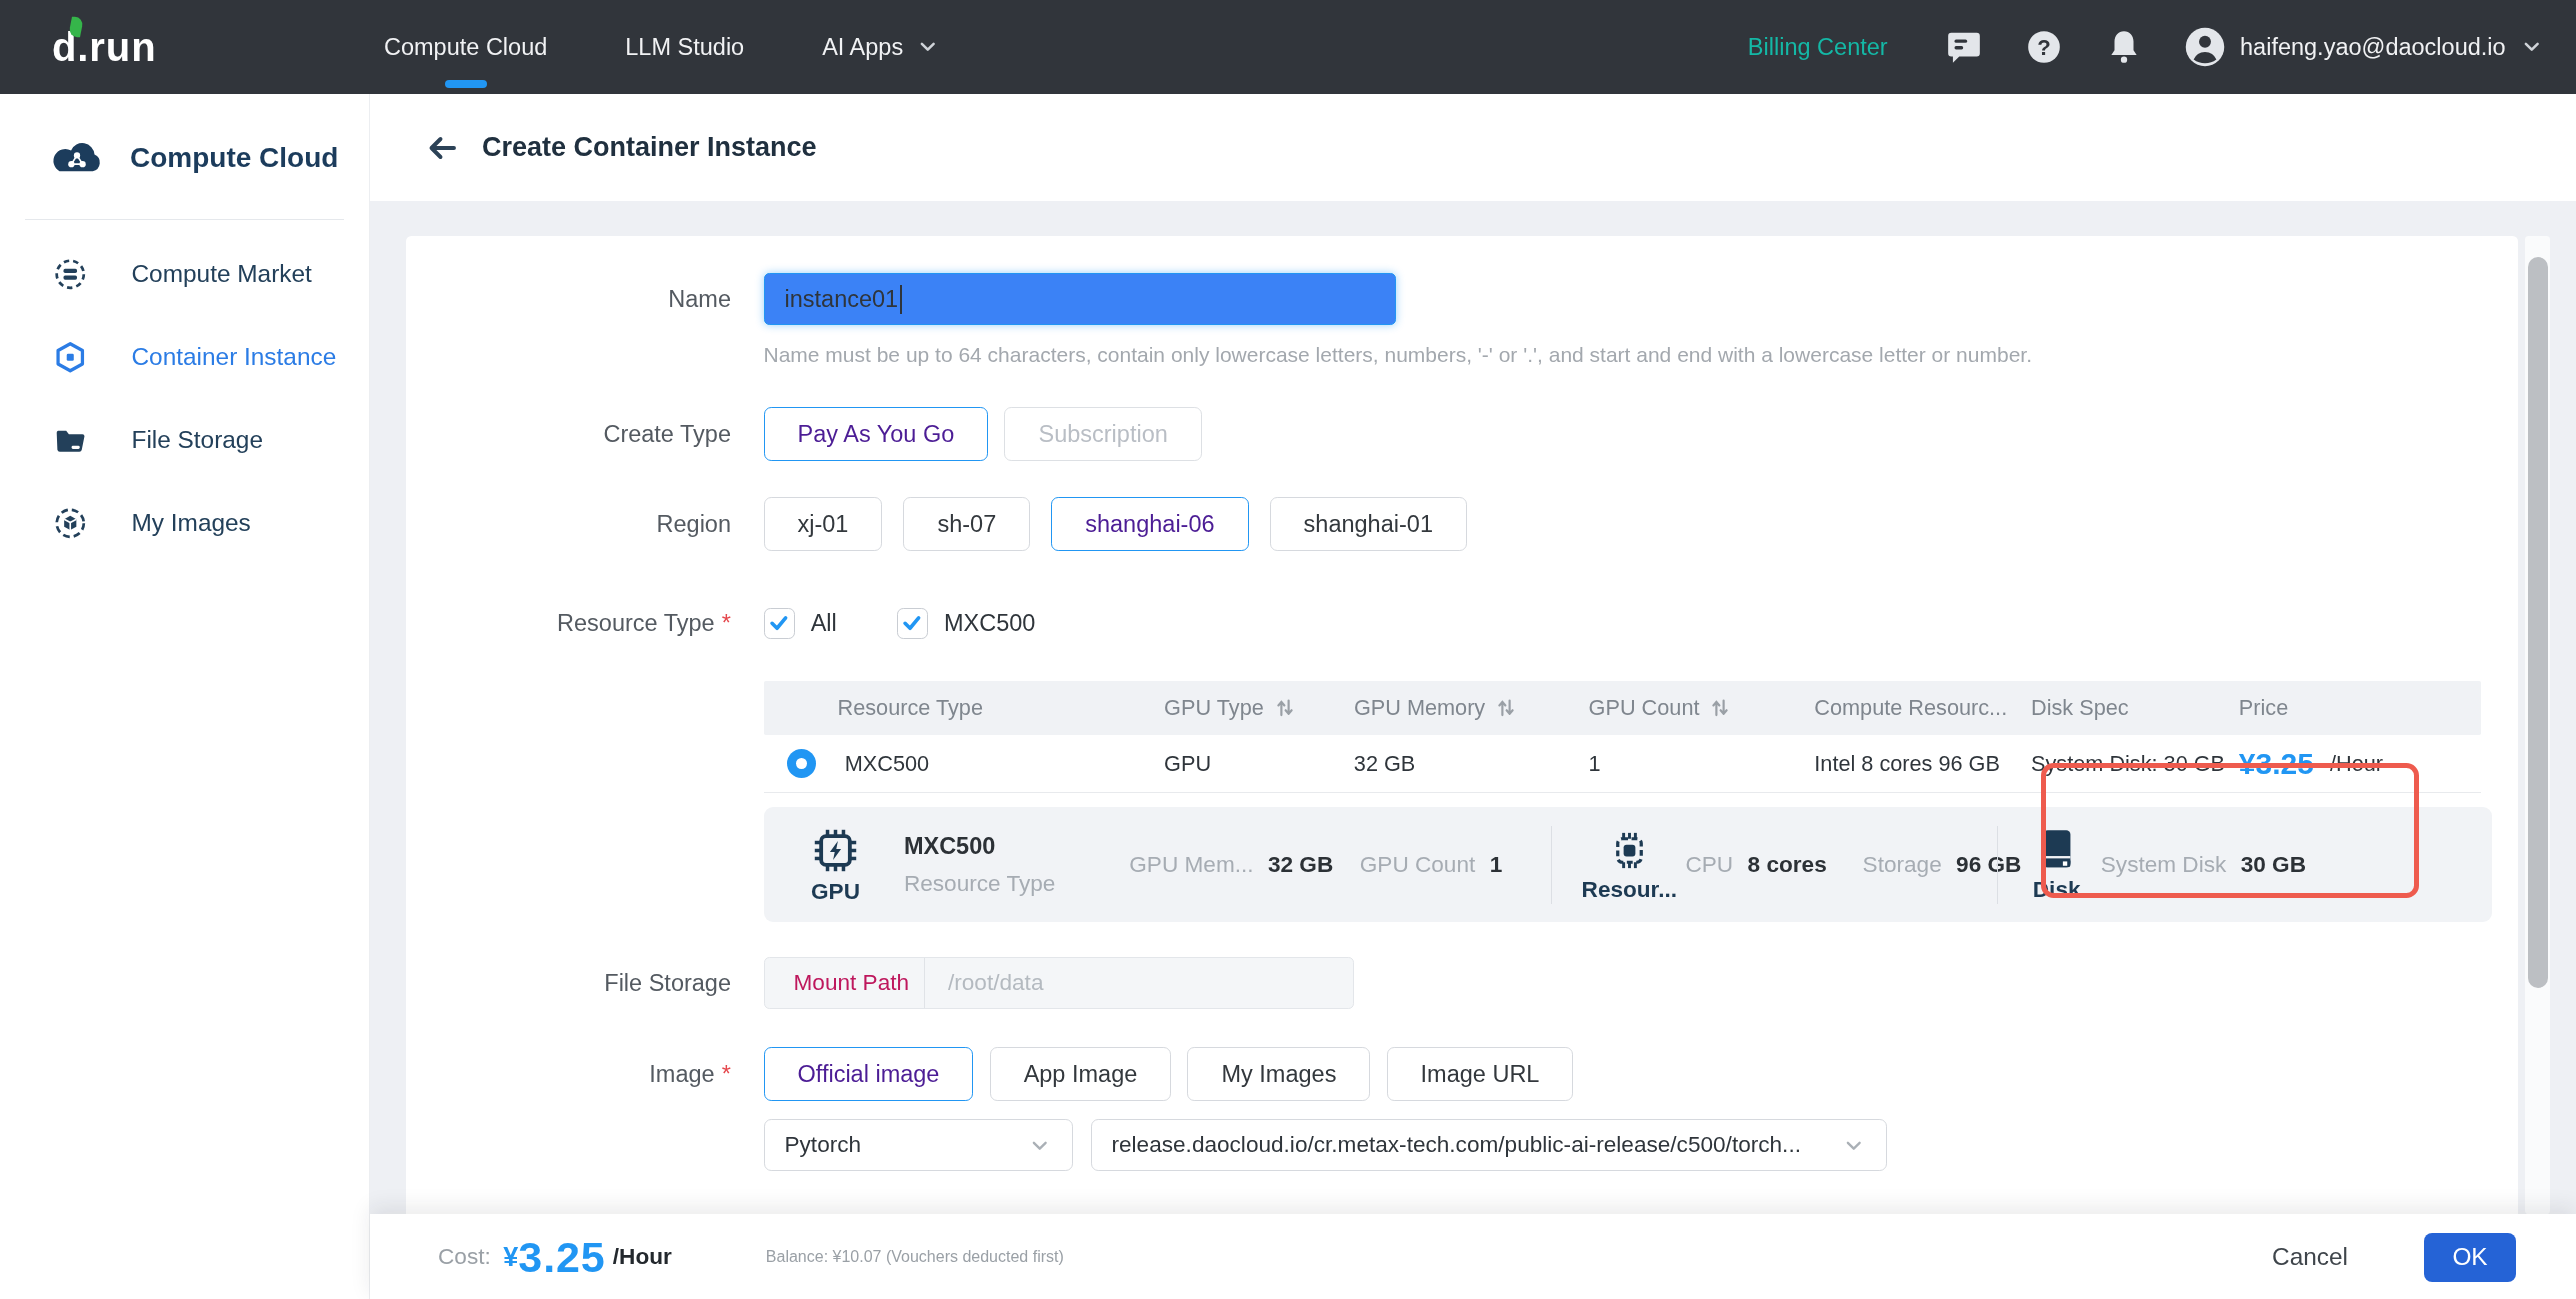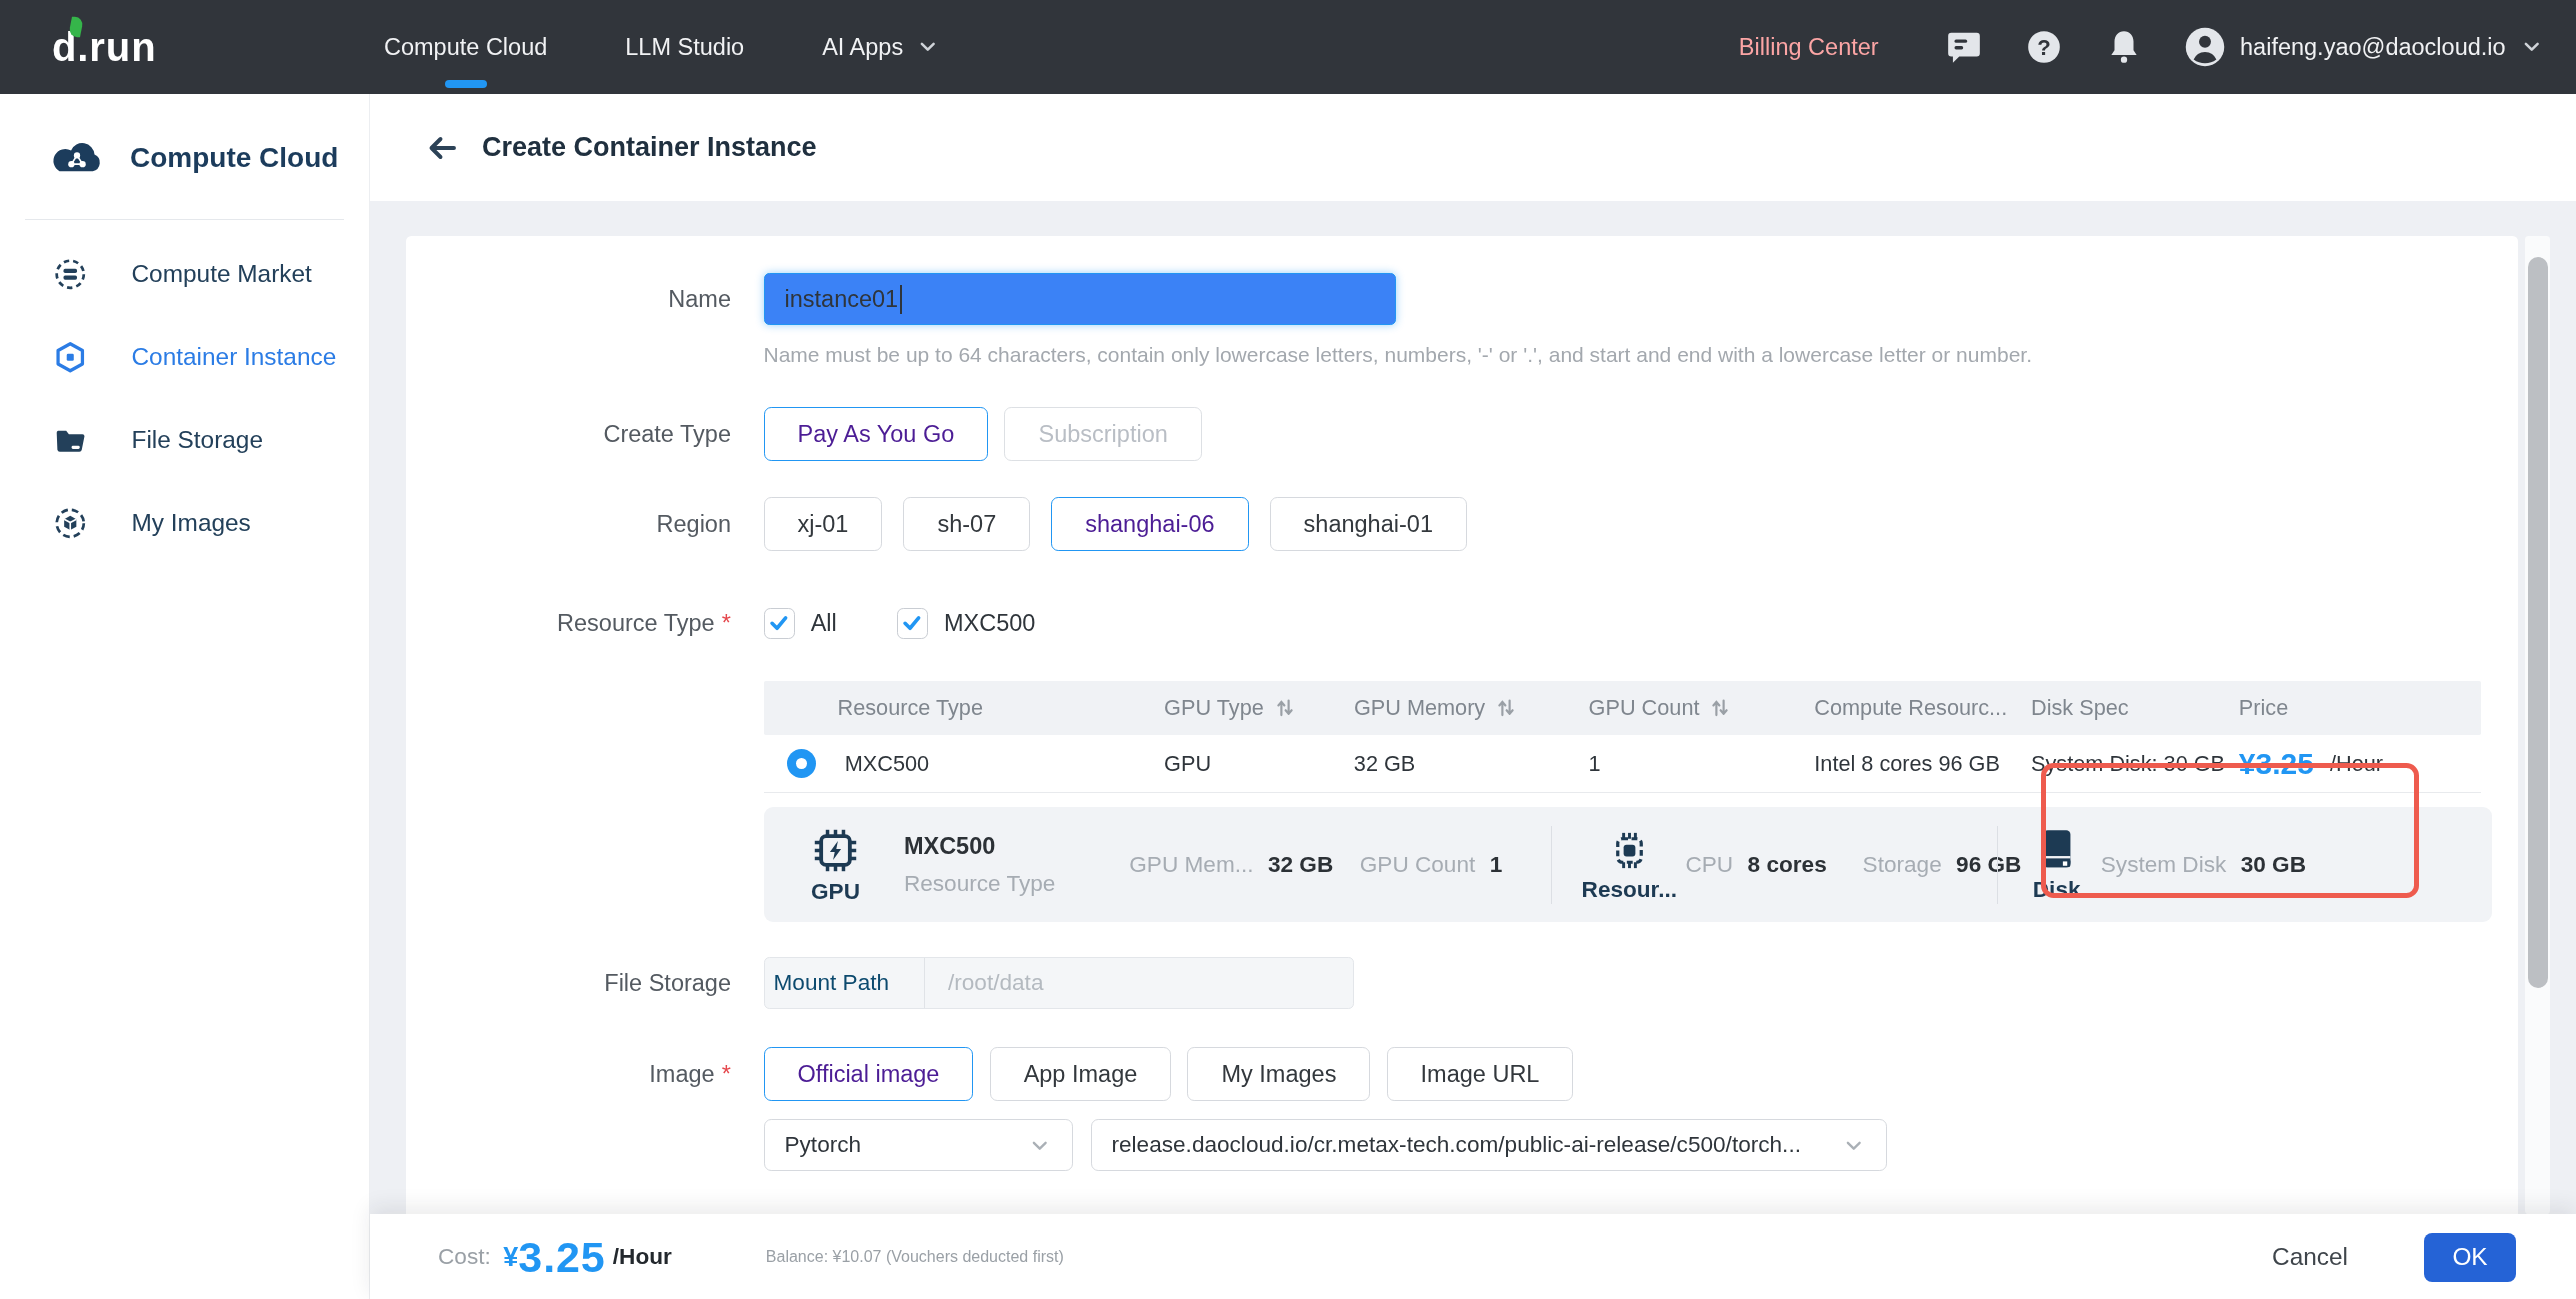--- a/index.html
+++ b/index.html
@@ -8,21 +8,21 @@
 
   
   .topbar { position:absolute; left:0; top:0; width:2576px; height:94px; background:#31353b; display:flex; align-items:center; z-index:30; }
   .logo-wrap { position:relative; margin-left:52px; width:162px; }
   .logo-text { color:#ffffff; font-size:40px; font-weight:700; letter-spacing:0.9px; }
   .logo-leaf { position:absolute; left:18px; top:-7.2px; width:11.7px; height:20px; background:#35b54a; border-radius:0 9px 0 9px; transform:skewX(-8deg) rotate(3deg); }
   .topnav { display:flex; align-items:center; margin-left:170px; gap:78px; height:100%; }
   .topnav-item { position:relative; height:100%; display:flex; align-items:center; color:#f1f2f4; font-size:23.5px; cursor:pointer; gap:12.6px; }
   .topnav-item .active-bar { position:absolute; left:50%; transform:translateX(-50%); bottom:6.3px; width:42px; height:8.1px; border-radius:4.5px; background:#2196f3; }
   .topbar-right { margin-left:auto; display:flex; align-items:center; gap:40px; margin-right:32.5px; }
-  .billing-link { color:#fca5a5; font-size:23.5px; margin-right:25px; cursor:pointer; }
+  .billing-link { color:#14b8a6; font-size:23.5px; margin-right:16px; cursor:pointer; }
   .tb-iconbtn { width:40px; height:40px; display:flex; align-items:center; justify-content:center; }
   .tb-iconbtn svg { display:block; }
   .user-chip { display:flex; align-items:center; gap:14.4px; }
   .user-email { color:#f1f2f4; font-size:23.5px; }
 
   
   .sidebar { position:absolute; left:0; top:94px; width:370px; height:1206px; background:#ffffff; border-right:0.9px solid #eceef1; z-index:20; }
   .sb-header { display:flex; align-items:center; gap:25px; padding:43px 0 40px 49px; }
   .sb-header-title { font-size:28px; font-weight:700; color:#1c3c5c; }
   .sb-divider { height:0.9px; background:#e5e8ec; margin:0 25px; }
@@ -86,21 +86,21 @@
   .dp-lab { font-size:22.6px; color:#a6acb3; text-align:right; white-space:nowrap; }
   .dp-val { font-size:22.6px; font-weight:700; color:#2c3136; margin-left:14.4px; white-space:nowrap; }
   .dp-divider { width:0.9px; height:78px; background:#dcdfe4; flex:none; }
   .dp-name { font-size:23.5px; font-weight:700; color:#2c3136; }
   .dp-sub { font-size:22.6px; color:#a6acb3; margin-top:10.8px; }
 
   .red-highlight { position:absolute; left:1635px; top:527px; width:378px; height:135px; border:5.4px solid #ee5b4e; border-radius:12.6px; pointer-events:none; z-index:5; }
 
   
   .fs-group { width:590px; height:52px; background:#f4f6f8; border:0.9px solid #e3e6ea; border-radius:5.4px; display:flex; align-items:center; overflow:hidden; }
-  .fs-prefix { width:160px; height:100%; display:flex; align-items:center; padding-left:9px; color:#0c4a6e; font-size:22.6px; border-right:0.9px solid #e0e3e7; }
+  .fs-prefix { width:160px; height:100%; display:flex; align-items:center; padding-left:29px; color:#be185d; font-size:22.6px; border-right:0.9px solid #e0e3e7; }
   .fs-value { padding-left:23.5px; color:#b4bac0; font-size:22.6px; }
 
   
   .select-row { display:flex; gap:18px; margin-top:18px; }
   .select { height:52px; background:#fff; border:1.8px solid #d6d9de; border-radius:7.2px; display:flex; align-items:center; padding:0 20px; font-size:22.6px; color:#2f353b; cursor:pointer; }
   .select .sel-text { flex:1; white-space:nowrap; overflow:hidden; }
   .select-fw { width:309px; }
   .select-reg { width:796px; }
 
   

